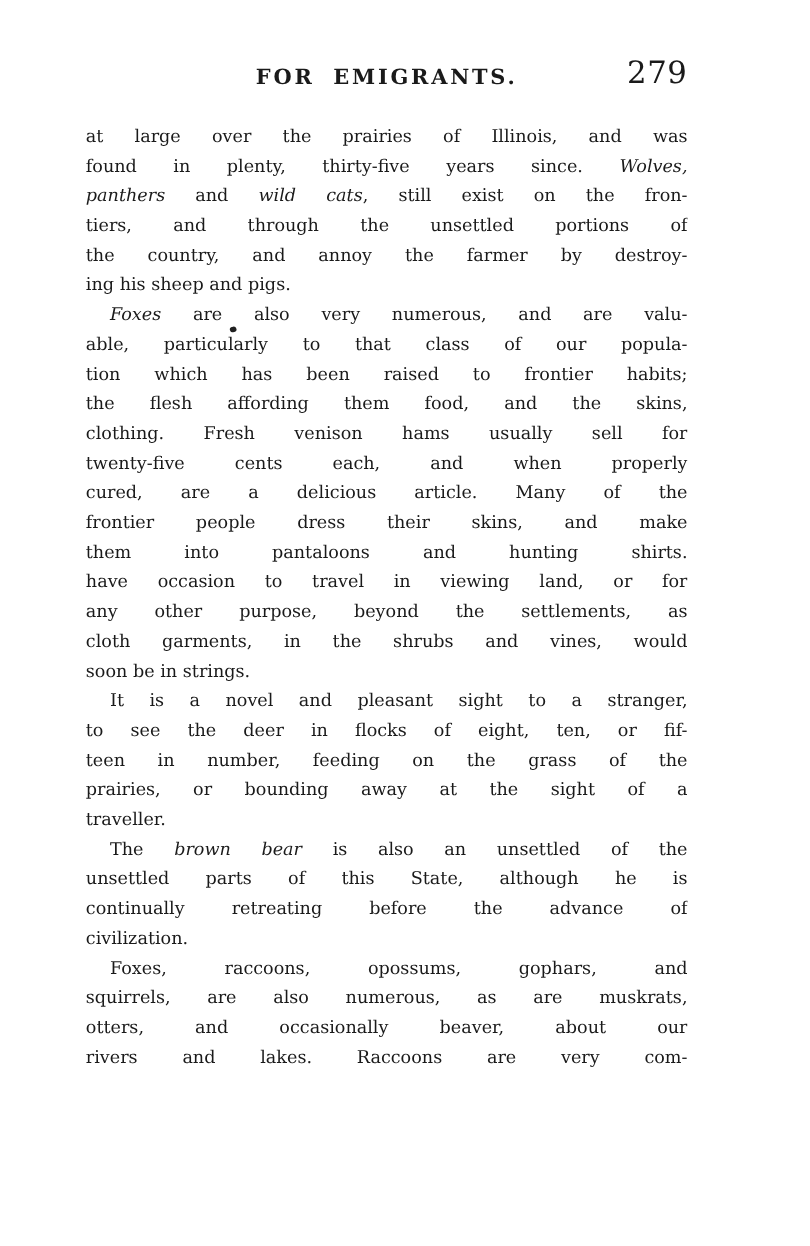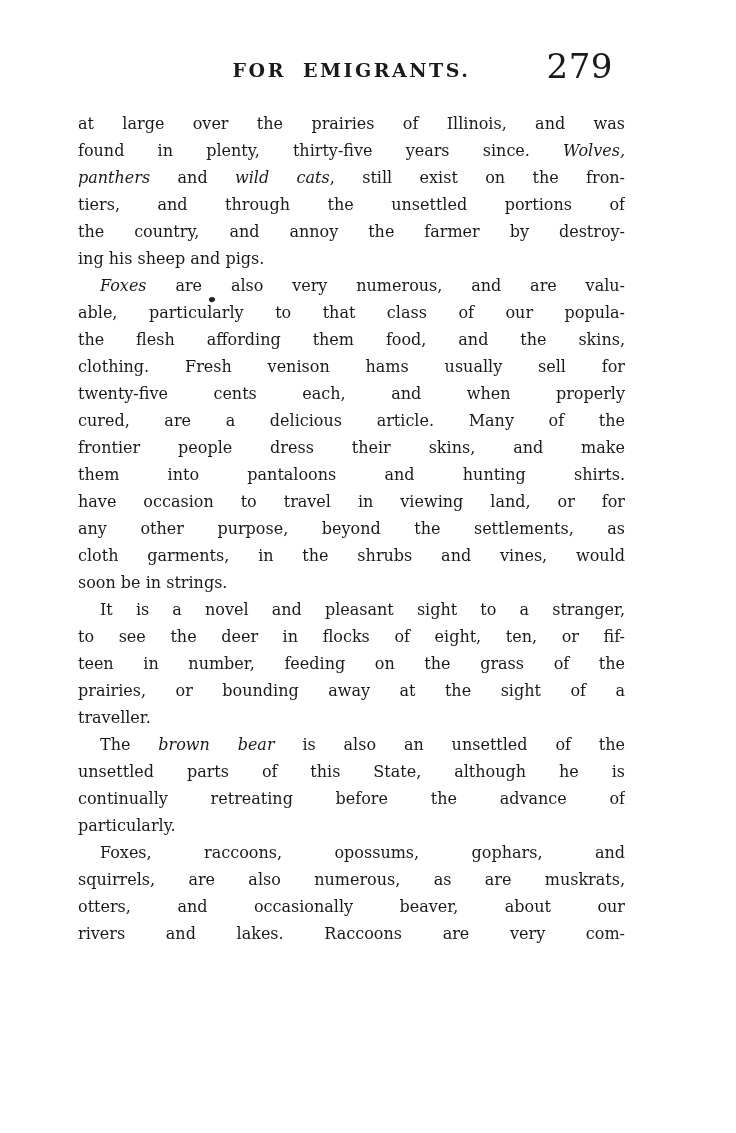--- a/index.html
+++ b/index.html
@@ -30,23 +30,23 @@
     top: 3px;
     text-align: center;
     font-weight: 700;
     font-size: 19px;
     letter-spacing: 2.5px;
     word-spacing: 8px;
     line-height: 22px;
   }
   .page-number {
     position: absolute;
-    right: 12px;
+    right: 0;
     top: -5px;
-    font-size: 34px;
+    font-size: 28px;
     line-height: 30px;
     letter-spacing: 0.5px;
   }
   .page-body {
     position: absolute;
     left: 78px;
     top: 110px;
     width: 547px;
     font-size: 16px;
   }
@@ -98,20 +98,21 @@
         <div class="line j"><span>at large over the prairies of Illinois, and was</span></div>
         <div class="line j"><span>found in plenty, thirty-five years since. </span><span class="it">Wolves,</span></div>
         <div class="line j"><span class="it">panthers</span><span> and </span><span class="it">wild cats</span><span>, still exist on the fron-</span></div>
         <div class="line j"><span>tiers, and through the unsettled portions of</span></div>
         <div class="line j"><span>the country, and annoy the farmer by destroy-</span></div>
         <div class="line left"><span>ing his sheep and pigs.</span></div>
       </div>
       <div class="paragraph">
         <div class="line j ind"><span class="it">Foxes</span><span> are also very numerous, and are valu-</span></div>
         <div class="line j"><span>able, particularly to that class of our popula-</span></div>
+        <div class="line j"><span>tion which has been raised to frontier habits;</span></div>
         <div class="line j"><span>the flesh affording them food, and the skins,</span></div>
         <div class="line j"><span>clothing.  Fresh venison hams usually sell for</span></div>
         <div class="line j"><span>twenty-five cents each, and when properly</span></div>
         <div class="line j"><span>cured, are a delicious article.  Many of the</span></div>
         <div class="line j"><span>frontier people dress their skins, and make</span></div>
         <div class="line j"><span>them into pantaloons and hunting shirts.</span></div>
         <div class="line j"><span>have occasion to travel in viewing land, or for</span></div>
         <div class="line j"><span>any other purpose, beyond the settlements, as</span></div>
         <div class="line j"><span>cloth garments, in the shrubs and vines, would</span></div>
         <div class="line left"><span>soon be in strings.</span></div>
@@ -120,21 +121,21 @@
         <div class="line j ind"><span>It is a novel and pleasant sight to a stranger,</span></div>
         <div class="line j"><span>to see the deer in flocks of eight, ten, or fif-</span></div>
         <div class="line j"><span>teen in number, feeding on the grass of the</span></div>
         <div class="line j"><span>prairies, or bounding away at the sight of a</span></div>
         <div class="line left"><span>traveller.</span></div>
       </div>
       <div class="paragraph">
         <div class="line j ind"><span>The </span><span class="it">brown bear</span><span> is also an unsettled of the</span></div>
         <div class="line j"><span>unsettled parts of this State, although he is</span></div>
         <div class="line j"><span>continually retreating before the advance of</span></div>
-        <div class="line left"><span>particularly.</span></div>
+        <div class="line left"><span>civilization.</span></div>
       </div>
       <div class="paragraph">
         <div class="line j ind"><span>Foxes, raccoons, opossums, gophars, and</span></div>
         <div class="line j"><span>squirrels, are also numerous, as are muskrats,</span></div>
         <div class="line j"><span>otters, and occasionally beaver, about our</span></div>
         <div class="line j"><span>rivers and lakes.  Raccoons are very com-</span></div>
       </div>
     </main>
 
   <div class="ink-speck"></div>

